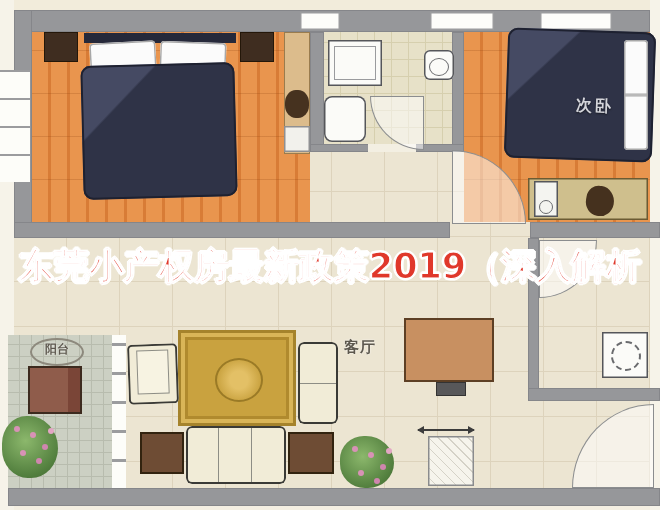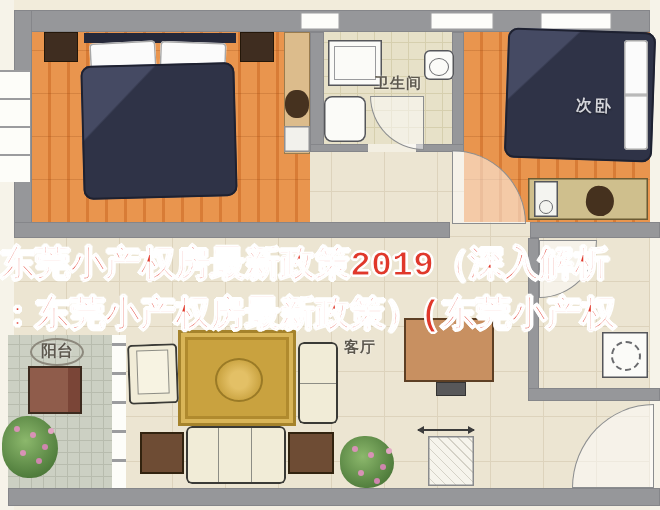--- a/index.html
+++ b/index.html
@@ -140,33 +140,32 @@
   .washer{left:602px;top:332px;width:46px;height:46px;background:#fbfbf8;box-shadow:inset 0 0 0 1.5px #55565a;}
   .washer::after{content:"";position:absolute;left:9px;top:9px;width:26px;height:26px;border:2px dashed #6a6b6e;border-radius:50%;}
   
   .room-label{font-weight:bold;text-align:center;}
   .label-dark{color:#5d584e;text-shadow:0 0 2px rgba(255,255,255,.9);}
   .label-light{color:#d4d5da;text-shadow:0 1px 2px rgba(0,0,0,.55);letter-spacing:3px;}
   .m-label{left:118px;top:108px;width:84px;height:22px;font-size:16px;}
   .s-label{left:556px;top:96px;width:78px;height:22px;font-size:16px;transform:rotate(2deg);}
   .b-label{left:362px;top:74px;width:72px;height:20px;font-size:15px;letter-spacing:1px;}
   .lv-label{left:334px;top:338px;width:52px;height:20px;font-size:15px;letter-spacing:1px;}
-  .bal-label{left:30px;top:338px;width:46px;height:22px;font-size:16px;border:2px solid #8d897d;border-radius:50%;padding:1px 2px;}
+  .bal-label{left:30px;top:338px;width:46px;height:22px;font-size:12px;border:2px solid #8d897d;border-radius:50%;padding:1px 2px;}
   
   .overlay-title{
-    left:0;top:241px;width:660px;z-index:60;text-align:left;
+    left:0;top:241px;width:660px;z-index:60;text-align:center;
     font-size:35px;line-height:50px;font-weight:900;
     color:var(--overlay-red,#e0382b);
     -webkit-text-stroke:1.2px var(--overlay-outline,#ffffff);
     text-shadow:
       -2px 0 0 var(--overlay-outline,#fff), 2px 0 0 var(--overlay-outline,#fff),
       0 -2px 0 var(--overlay-outline,#fff), 0 2px 0 var(--overlay-outline,#fff),
       -1px -1px 0 var(--overlay-outline,#fff), 1px -1px 0 var(--overlay-outline,#fff),
       -1px 1px 0 var(--overlay-outline,#fff), 1px 1px 0 var(--overlay-outline,#fff);
-    font-family: Liberation Mono, monospace;
   }
 </style>
 </head>
 <body>
 
 <div class="stage">
 
   <div class="abs strip-top"></div>
   <div class="abs edge-left"></div>
   <div class="abs edge-right"></div>
@@ -206,21 +205,20 @@
   <div class="abs pillow m-p1"></div>
   <div class="abs pillow m-p2"></div>
   <div class="abs duvet m-duvet"></div>
   <div class="abs m-wardrobe"></div>
   <div class="abs m-chair"></div>
   <div class="abs m-table"></div>
 
   <div class="abs fixture b-shower"></div>
   <div class="abs fixture b-sink"></div>
   <div class="abs fixture b-toilet"></div>
-  <div class="abs room-label label-dark b-label">卫生间</div>
 
   <div class="abs duvet s-bed"></div>
   <div class="abs s-pillow"></div>
   <div class="abs s-desk"></div>
   <div class="abs s-appliance"></div>
   <div class="abs s-chair"></div>
   <div class="abs room-label label-light s-label">次卧</div>
 
   <div class="abs bal-cabinet"></div>
   <div class="abs plant bal-plant"></div>
@@ -234,16 +232,15 @@
   <div class="abs sidetable lv-st-r"></div>
   <div class="abs lv-dining"></div>
   <div class="abs plant lv-plant"></div>
   <div class="abs lv-mat"></div>
   <div class="abs lv-arrow"></div>
   <div class="abs washer"></div>
   <div class="abs room-label label-dark lv-label">客厅</div>
 
   <div class="abs overlay-title">
     <div>东莞小产权房最新政策2019（深入解析</div>
-    <div>：东莞小产权房最新政策）(东莞小产权</div>
   </div>
 
 </div>
 
 </body></html>

